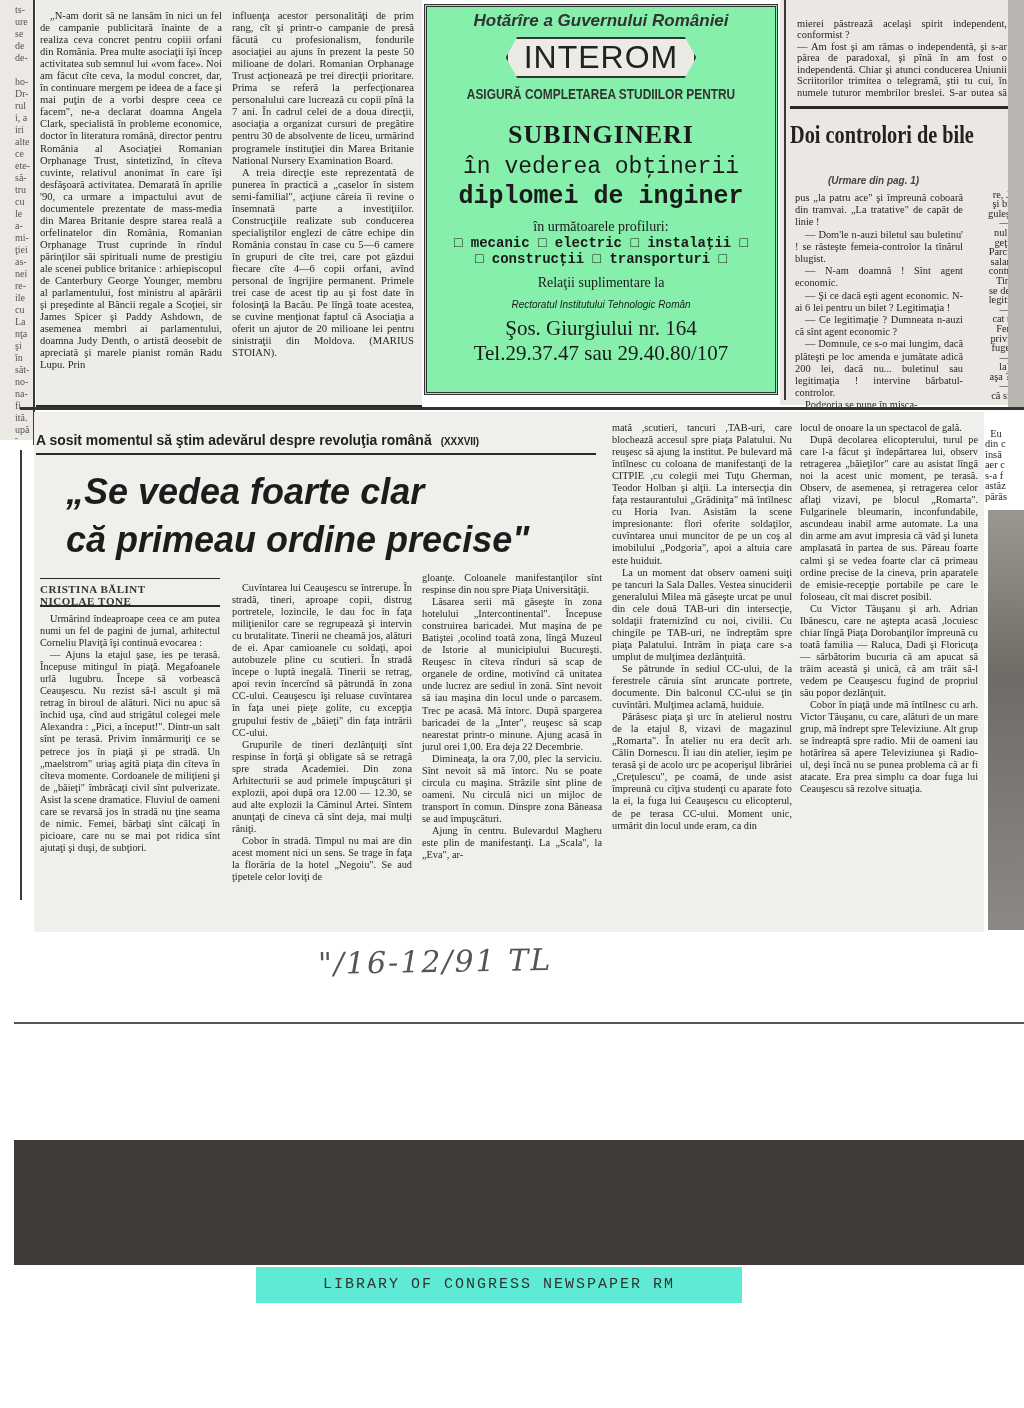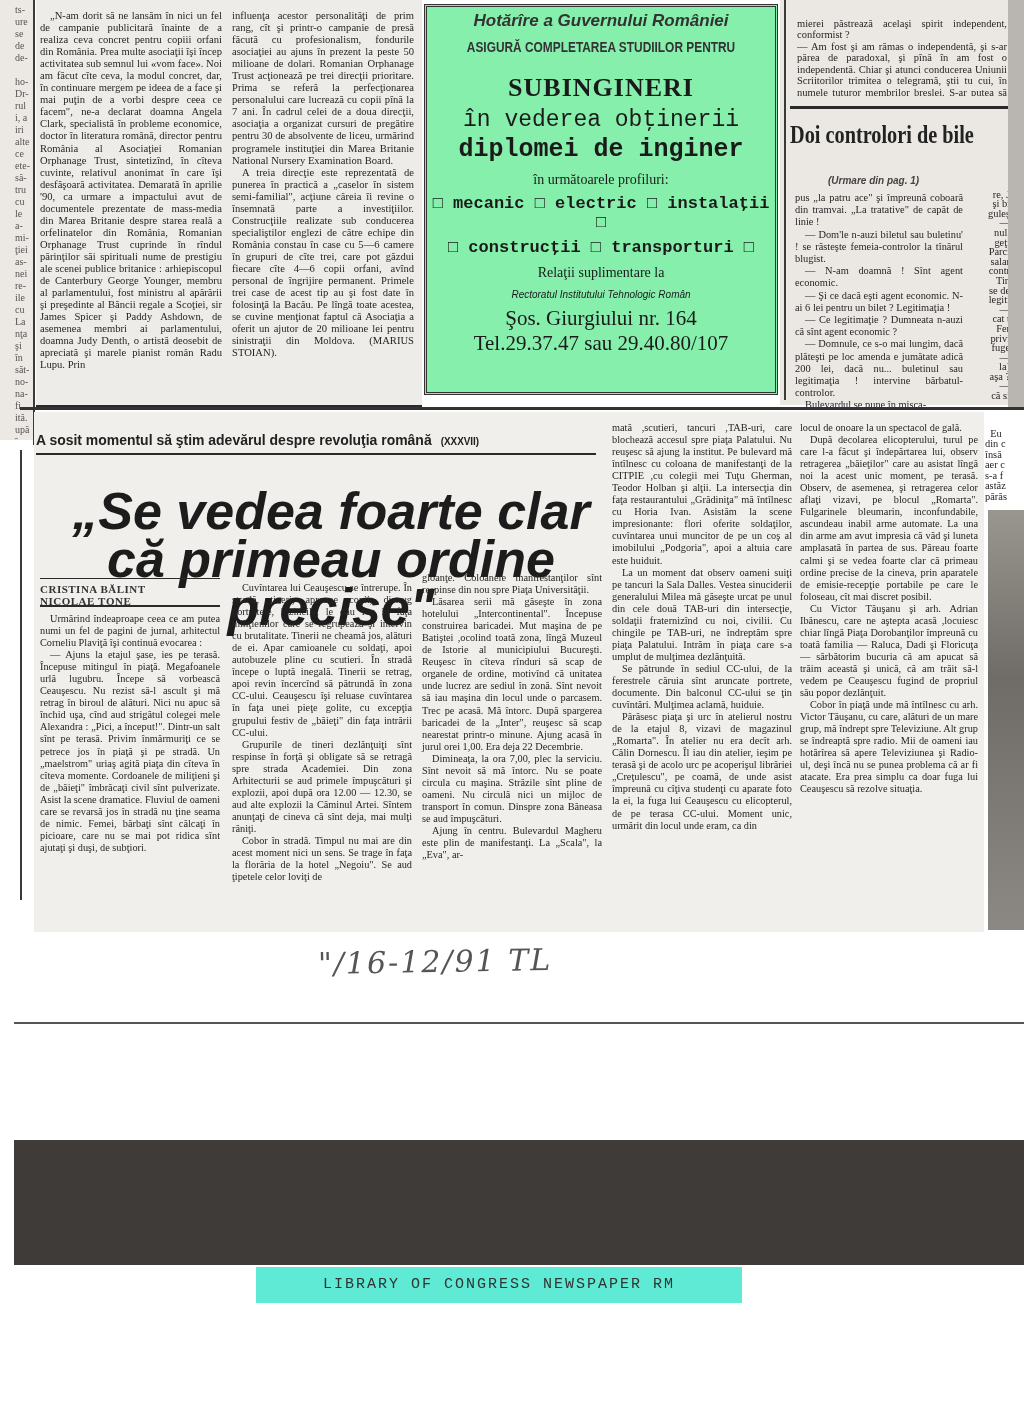--- a/index.html
+++ b/index.html
@@ -15,27 +15,27 @@
   .vrule { position:absolute; width:2px; background:#3a3a3a; }
   .hrule { position:absolute; height:2px; background:#2a2a2a; }
   .ad-box { position:absolute; left:424px; top:4px; width:348px; height:385px; border:3px double #333; background:#86efac; text-align:center; }
   .ad-top { font-family:"Liberation Sans", sans-serif; font-style:italic; font-weight:bold; font-size:17px; margin-top:4px; color:#333; }
   .ad-logo { display:inline-block; margin-top:6px; padding:0 16px; border:2px solid #333; font-family:"Liberation Sans", sans-serif; font-size:32px; letter-spacing:1px; color:#222; clip-path:polygon(6% 0,94% 0,100% 50%,94% 100%,6% 100%,0 50%); background:#eceae5; }
   .ad-line1 { font-family:"Liberation Sans", sans-serif; font-weight:bold; font-size:14px; margin-top:8px; transform:scaleX(0.85); color:#333; }
   .ad-sub { font-family:"Liberation Serif", serif; font-weight:bold; font-size:26px; letter-spacing:1px; margin-top:18px; }
   .ad-mono1 { font-family:"Liberation Mono", monospace; font-size:23px; margin-top:4px; }
   .ad-mono2 { font-family:"Liberation Mono", monospace; font-weight:bold; font-size:25px; margin-top:2px; }
   .ad-small { font-family:"Liberation Serif", serif; font-size:14px; margin-top:8px; }
-  .ad-prof { font-family:"Liberation Mono", monospace; font-weight:bold; font-size:17px; margin-top:6px; }
+  .ad-prof { font-family:"Liberation Mono", monospace; font-weight:bold; font-size:14px; }
   .ad-it { font-family:Liberation Sans, sans-serif; font-style:italic; font-size:10px; margin-top:8px; }
   .ad-addr { font-family:"Liberation Serif", serif; font-size:21px; margin-top:6px; }
   .ad-tel { font-family:"Liberation Serif", serif; font-size:21px; margin-top:0px; }
   .kicker { position:absolute; left:36px; top:431px; font-family:"Liberation Sans", sans-serif; font-weight:bold; font-size:15.5px; color:#222; transform:scaleX(0.9); transform-origin:left; white-space:nowrap; }
   .kicker .num { font-size:11px; margin-left:10px; }
-  .headline { position:absolute; left:66px; top:468px; width:530px; text-align:center; font-family:"Liberation Sans", sans-serif; font-weight:bold; font-style:italic; font-size:52px; line-height:48px; color:#1c1c1c;margin-top:19px; }
+  .headline { position:absolute; left:66px; top:468px; width:530px; font-family:"Liberation Sans", sans-serif; font-weight:bold; font-style:italic; font-size:36px; line-height:48px; color:#1c1c1c; }
   .byline { position:absolute; left:40px; top:583px; font-family:"Liberation Serif", serif; font-weight:bold; font-size:11px; line-height:12px; letter-spacing:0.5px; color:#333; }
   .doi-title { position:absolute; left:790px; top:120px; font-family:"Liberation Serif", serif; font-weight:bold; font-size:26px; transform:scaleX(0.78); transform-origin:left; white-space:nowrap; color:#222; }
   .urmare { position:absolute; left:828px; top:175px; font-family:"Liberation Sans", sans-serif; font-style:italic; font-weight:bold; font-size:10px; color:#444; }
   .handwrite { position:absolute; left:318px; top:944px; font-family:"DejaVu Serif", serif; font-style:italic; font-size:30px; color:#555; letter-spacing:2px; transform:rotate(-1deg); }
   .black-band { position:absolute; left:14px; top:1140px; width:1010px; height:125px; background:#3e3b38; }
   .loc { position:absolute; left:256px; top:1267px; width:486px; height:36px; background:#5eead4; text-align:center; font-family:"Liberation Mono", monospace; font-size:15px; letter-spacing:2px; line-height:36px; color:#333; }
   .edge-text { position:absolute; font-family:"Liberation Serif", serif; font-size:10px; line-height:12px; color:#555; text-align:left; }
 </style>
 </head>
 <body>
@@ -92,20 +92,21 @@
   <p>„N-am dorit să ne lansăm în nici un fel de campanie publicitară înainte de a realiza ceva concret pentru copiii orfani din România. Prea multe asociaţii îşi încep activitatea sub semnul lui «vom face». Noi am făcut cîte ceva, la modul concret, dar, în continuare mergem pe ideea de a face şi mai puţin de a vorbi despre ceea ce facem", ne-a declarat doamna Angela Clark, specialistă în probleme economice, doctor în literatura română, director pentru România al Asociaţiei Romanian Orphanage Trust, sintetizînd, în cîteva cuvinte, relativul anonimat în care îşi desfăşoară activitatea. Demarată în aprilie '90, ca urmare a impactului avut de documentele prezentate de mass-media din Marea Britanie despre starea reală a orfelinatelor din România, Romanian Orphanage Trust cuprinde în rîndul părinţilor săi spirituali nume de prestigiu ale scenei publice britanice : arhiepiscopul de Canterbury George Younger, membru al parlamentului, fost ministru al apărării şi preşedinte al Băncii regale a Scoţiei, sir James Spicer şi Paddy Ashdown, de asemenea membri ai parlamentului, doamna Judy Denth, o artistă deosebit de apreciată şi marele pianist român Radu Lupu. Prin</p>
 </div>
 <div class="col" style="left:232px;top:10px;width:182px;">
   <p class="noind">influenţa acestor personalităţi de prim rang, cît şi printr-o campanie de presă făcută cu profesionalism, fondurile asociaţiei au ajuns în prezent la peste 50 milioane de dolari. Romanian Orphanage Trust acţionează pe trei direcţii prioritare. Prima se referă la perfecţionarea personalului care lucrează cu copii pînă la 7 ani. În cadrul celei de a doua direcţii, asociaţia a organizat cursuri de pregătire pentru 30 de absolvente de liceu, urmărind programele instituţiei din Marea Britanie National Nursery Examination Board.</p>
   <p>A treia direcţie este reprezentată de punerea în practică a „caselor în sistem semi-familial", acţiune căreia îi revine o însemnată parte a investiţiilor. Construcţiile realizate sub conducerea specialiştilor englezi de către echipe din România constau în case cu 5—6 camere în grupuri de cîte trei, care pot găzdui fiecare cîte 4—6 copii orfani, avînd personal de îngrijire permanent. Primele trei case de acest tip au şi fost date în folosinţă la Bacău. Pe lîngă toate acestea, se cuvine menţionat faptul că Asociaţia a oferit un ajutor de 20 milioane lei pentru sinistraţii din Moldova. (MARIUS STOIAN).</p>
 </div>
 <div class="hrule" style="left:36px;top:405px;width:386px;"></div>
 
 <div class="ad-box">
   <div class="ad-top">Hotărîre a Guvernului României</div>
+  <div class="ad-logo">INTEROM</div>
   <div class="ad-line1">ASIGURĂ COMPLETAREA STUDIILOR PENTRU</div>
   <div class="ad-sub">SUBINGINERI</div>
   <div class="ad-mono1">în vederea obţinerii</div>
   <div class="ad-mono2">diplomei de inginer</div>
   <div class="ad-small">în următoarele profiluri:</div>
   <div class="ad-prof">□ mecanic □ electric □ instalaţii □</div>
   <div class="ad-prof">□ construcţii □ transporturi □</div>
   <div class="ad-small">Relaţii suplimentare la</div>
   <div class="ad-it">Rectoratul Institutului Tehnologic Român</div>
   <div class="ad-addr">Şos. Giurgiului nr. 164</div>
@@ -121,21 +122,21 @@
 <div class="hrule" style="left:790px;top:106px;width:220px;height:3px;"></div>
 <div class="doi-title">Doi controlori de bile</div>
 <div class="urmare">(Urmare din pag. 1)</div>
 <div class="col" style="left:795px;top:192px;width:168px;font-size:10.4px;line-height:12.2px;">
   <p class="noind">pus „la patru ace" şi împreună coboară din tramvai. „La tratative" de capăt de linie !</p>
   <p>— Dom'le n-auzi biletul sau buletinu' ! se răsteşte femeia-controlor la tînărul blugist.</p>
   <p>— N-am doamnă ! Sînt agent economic.</p>
   <p>— Şi ce dacă eşti agent economic. N-ai 6 lei pentru un bilet ? Legitimaţia !</p>
   <p>— Ce legitimaţie ? Dumneata n-auzi că sînt agent economic ?</p>
   <p>— Domnule, ce s-o mai lungim, dacă plăteşti pe loc amenda e jumătate adică 200 lei, dacă nu... buletinul sau legitimaţia ! intervine bărbatul-controlor.</p>
-  <p>Bulevardul se pune în mişca-</p>
+  <p>Podgoria se pune în mişca-</p>
 </div>
 <div class="col" style="left:978px;top:180px;width:32px;overflow:hidden;height:220px;white-space:pre;text-align:right;font-size:10.4px;line-height:9.6px;">
   <span>re, J
 şi bi
 guleş
 —
 nul,
 geţi
 Parci
 salar

